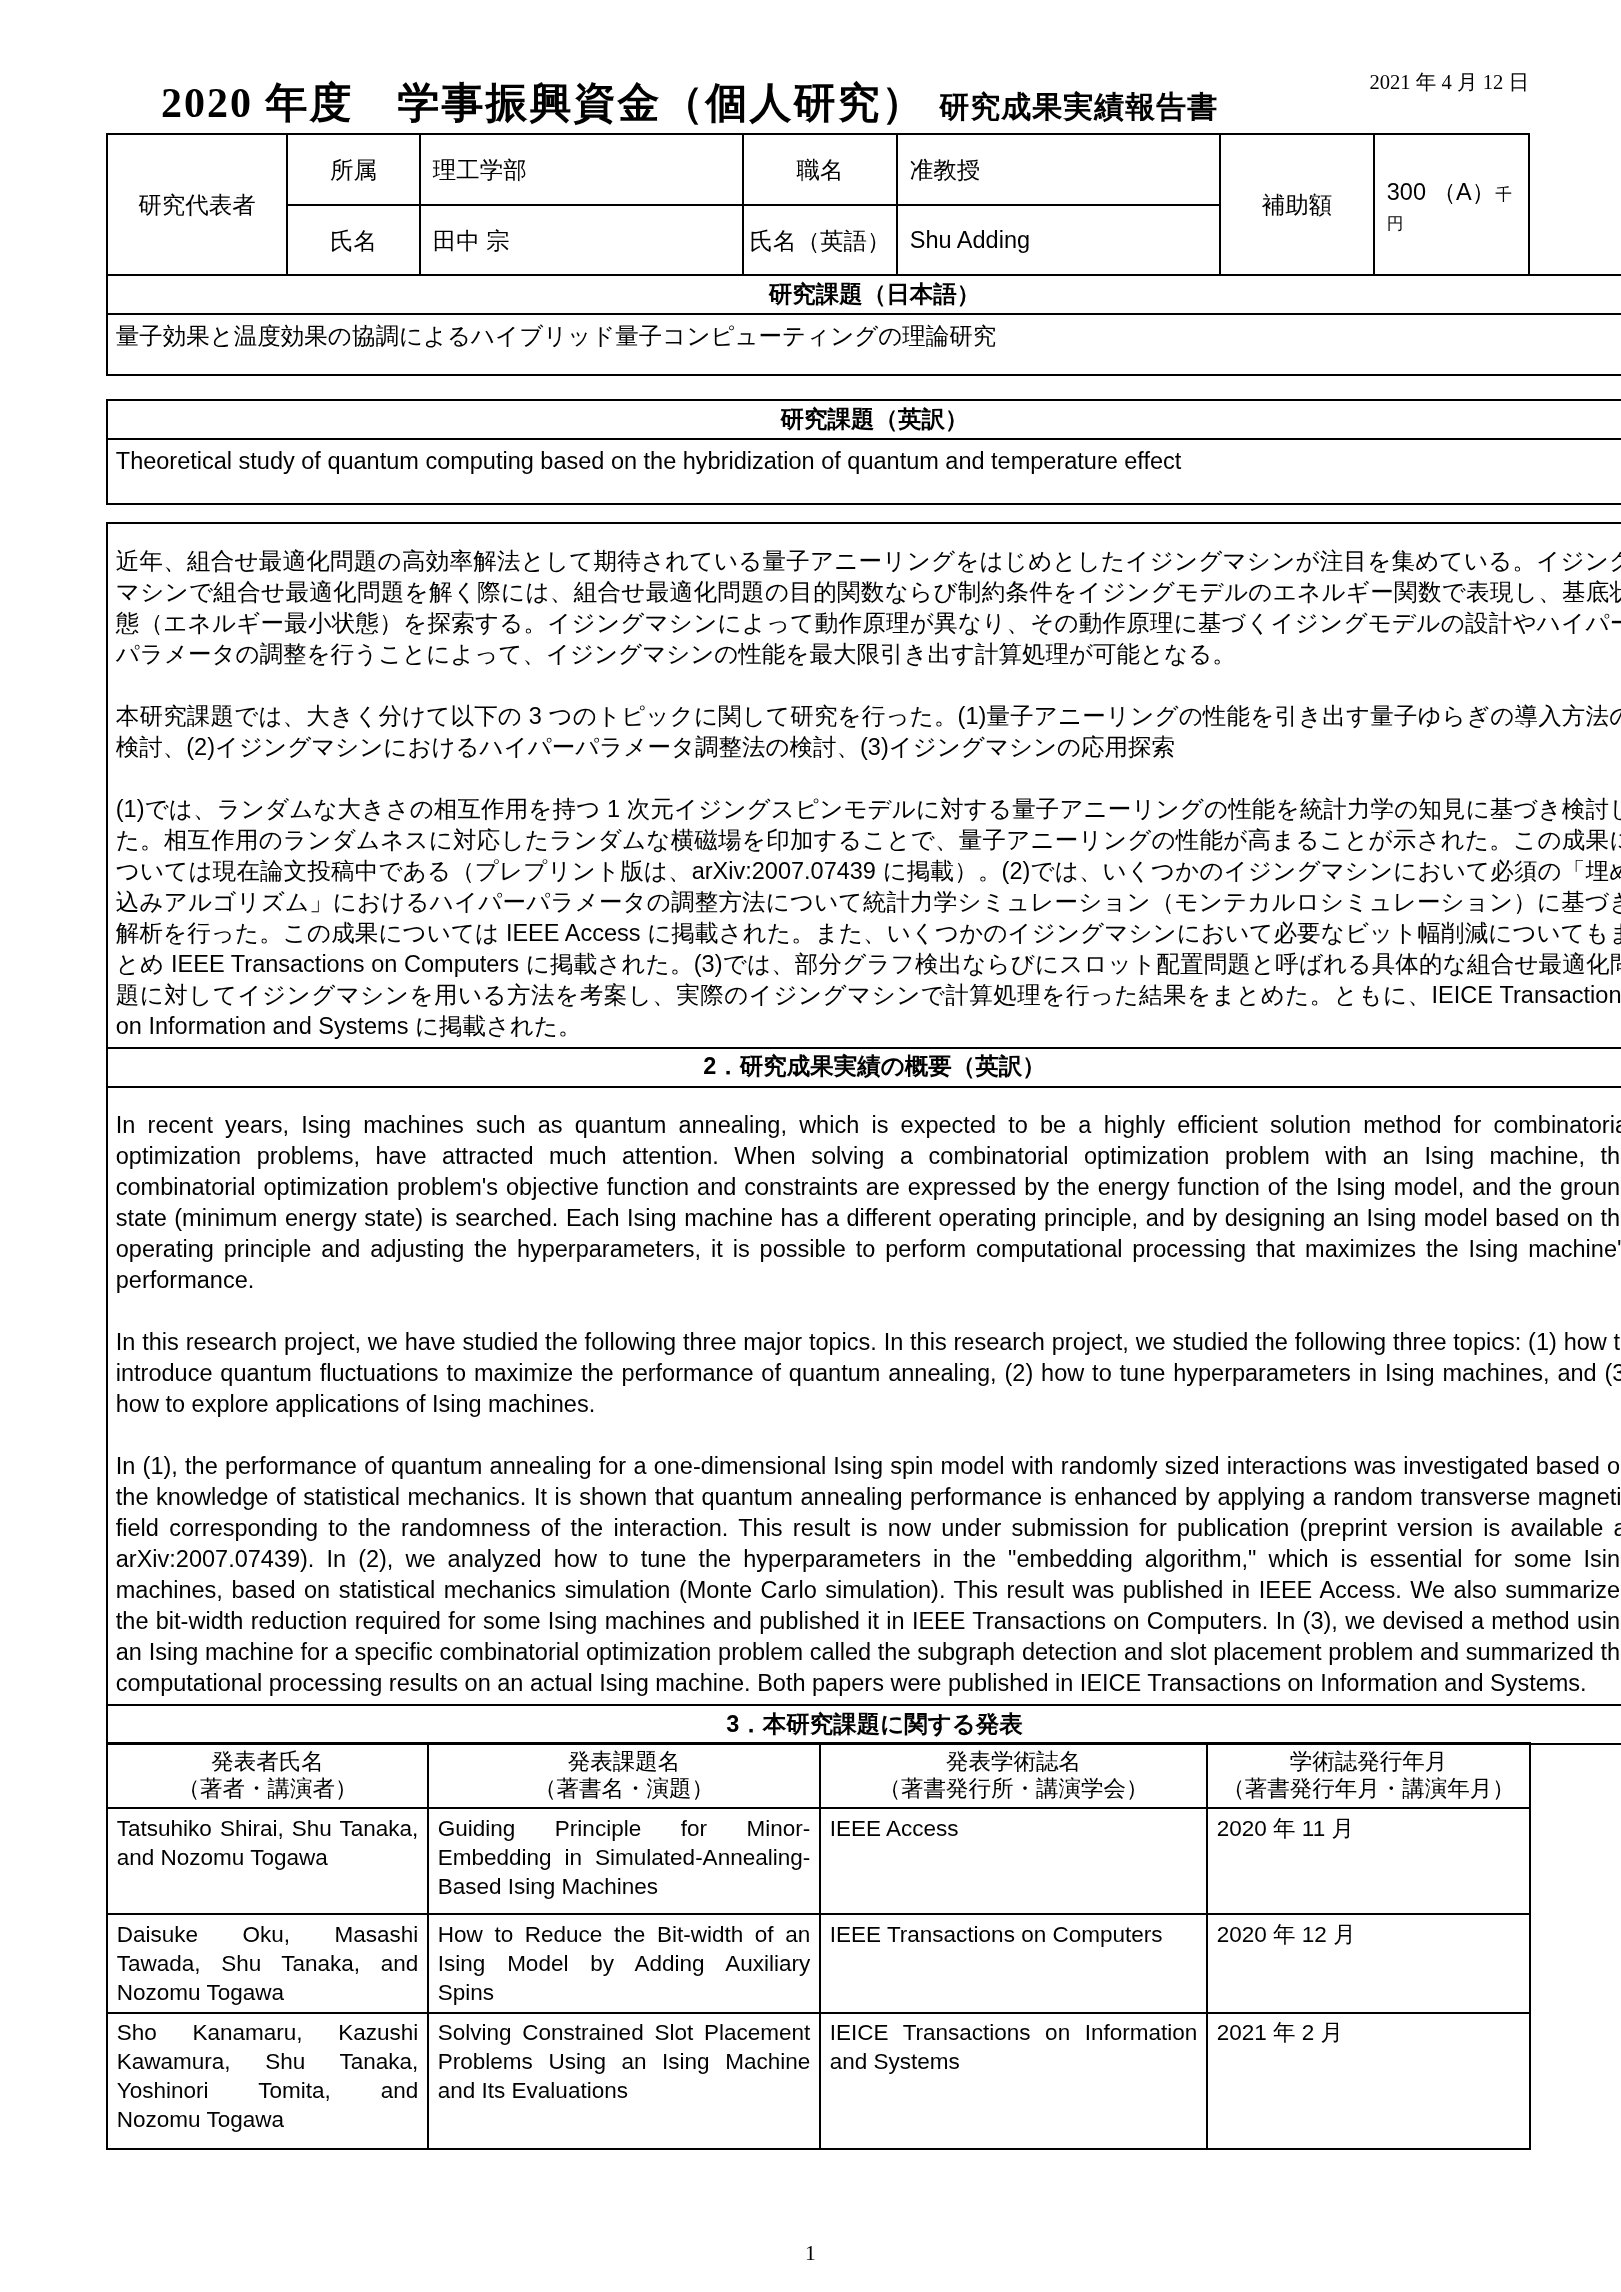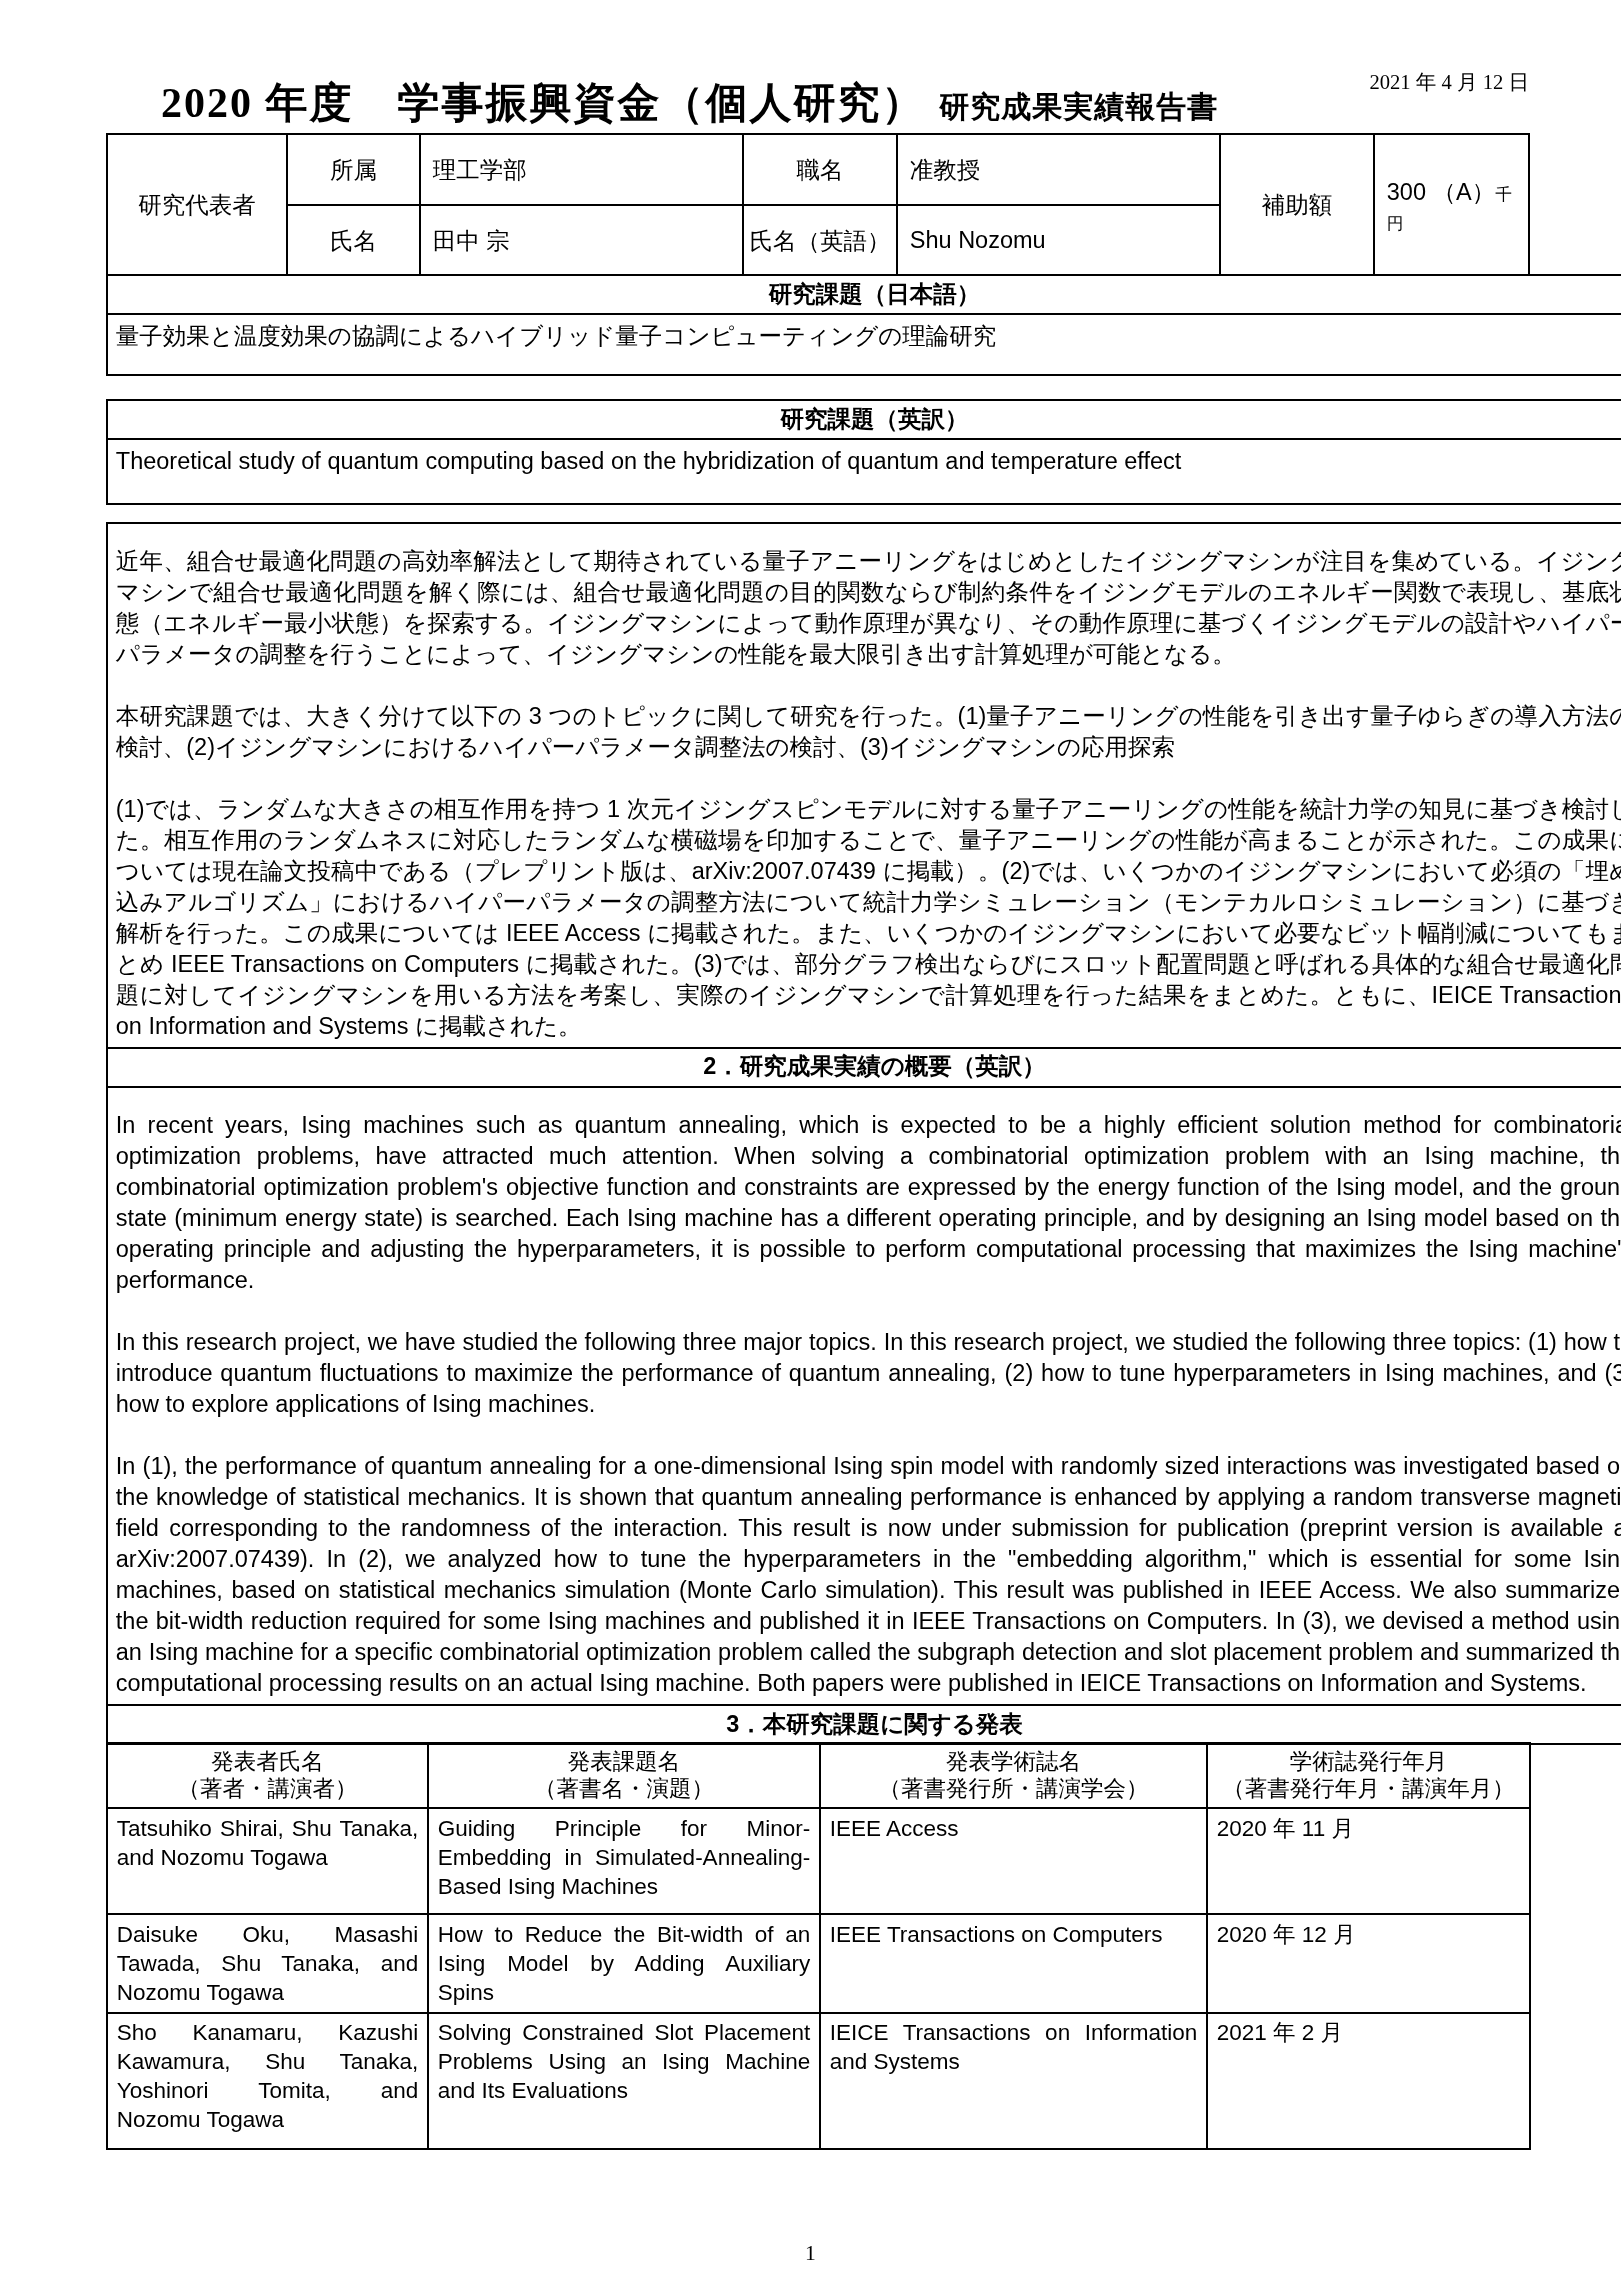--- a/index.html
+++ b/index.html
@@ -118,21 +118,21 @@
       <td>理工学部</td>
       <td class="c">職名</td>
       <td>准教授</td>
       <td class="c" rowspan="2">補助額</td>
       <td rowspan="2"><span>300 （A）</span><span class="subsidy-unit">千円</span></td>
     </tr>
     <tr>
       <td class="c">氏名</td>
       <td>田中 宗</td>
       <td class="c">氏名（英語）</td>
-      <td>Shu Nozomu</td>
+      <td>Shu Adding</td>
     </tr>
   </tbody>
     </table>
 
   <div class="box joined">
     <div class="box-head">研究課題（日本語）</div>
     <div class="box-body topic-body">量子効果と温度効果の協調によるハイブリッド量子コンピューティングの理論研究</div>
   </div>
 
   <div class="gap-a"></div>

